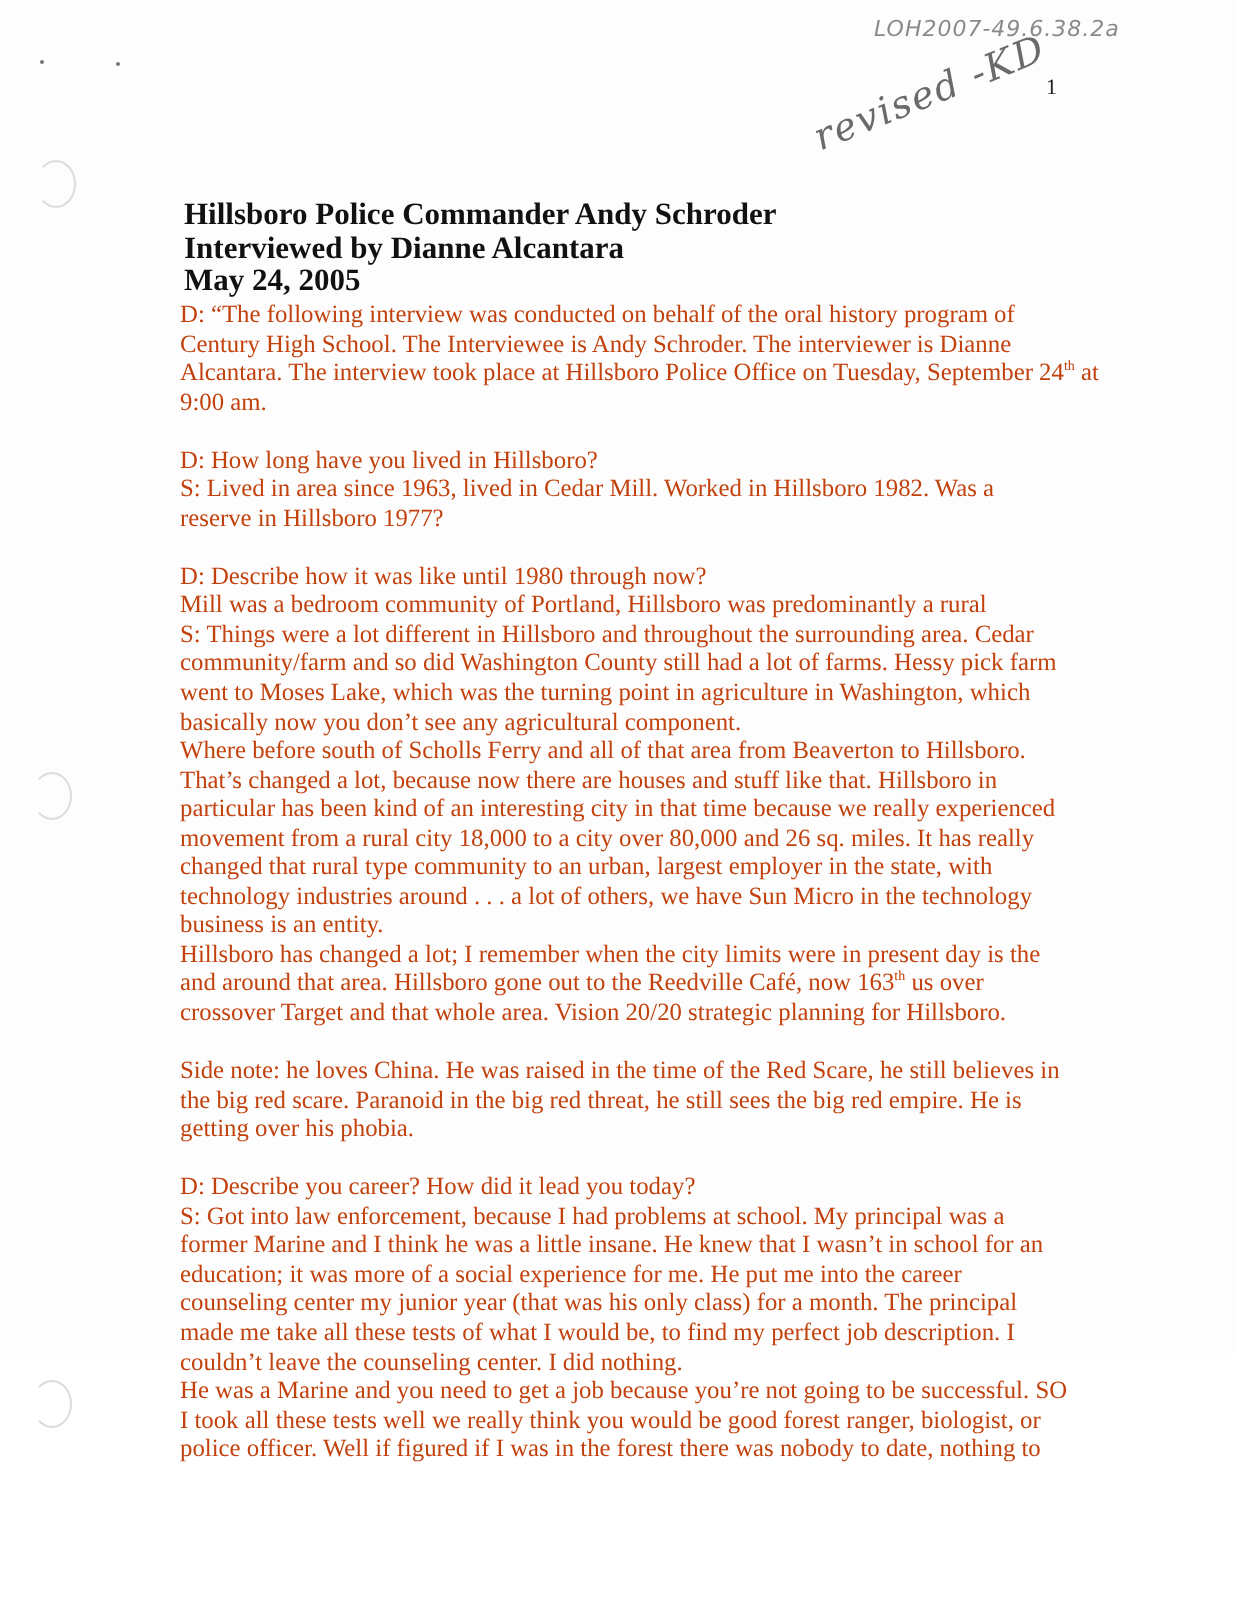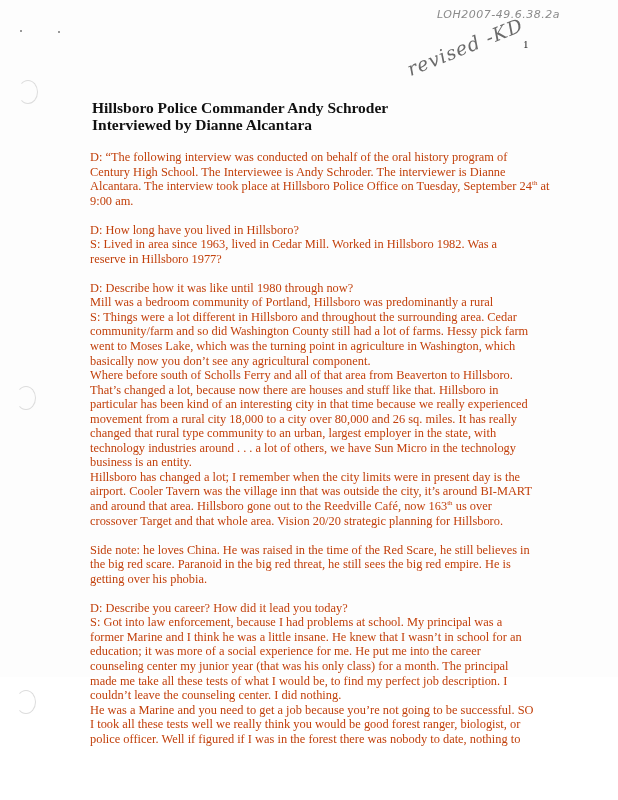--- a/index.html
+++ b/index.html
@@ -104,20 +104,21 @@
   <div class="punch" style="left:16px;top:386px;"></div>
   <div class="punch" style="left:16px;top:690px;"></div>
 
   <div class="accession">LOH2007-49.6.38.2a</div>
   <div class="revised">revised -KD</div>
   <div class="page-number">1</div>
 
   <div class="header">
     <div>Hillsboro Police Commander Andy Schroder</div>
     <div>Interviewed by Dianne Alcantara</div>
+    <div>May 24, 2005</div>
   </div>
 
   <div class="body">
     <div>
       <p>D: “The following interview was conducted on behalf of the oral history program of</p>
       <p>Century High School. The Interviewee is Andy Schroder. The interviewer is Dianne</p>
       <p><span>Alcantara. The interview took place at Hillsboro Police Office on Tuesday, September 24</span><sup>th</sup><span> at</span></p>
       <p>9:00 am.</p>
     </div>
     <div class="gap"></div>
@@ -137,21 +138,20 @@
       <p>went to Moses Lake, which was the turning point in agriculture in Washington, which</p>
       <p>basically now you don’t see any agricultural component.</p>
       <p>Where before south of Scholls Ferry and all of that area from Beaverton to Hillsboro.</p>
       <p>That’s changed a lot, because now there are houses and stuff like that. Hillsboro in</p>
       <p>particular has been kind of an interesting city in that time because we really experienced</p>
       <p>movement from a rural city 18,000 to a city over 80,000 and 26 sq. miles. It has really</p>
       <p>changed that rural type community to an urban, largest employer in the state, with</p>
       <p>technology industries around  . . . a lot of others, we have Sun Micro in the technology</p>
       <p>business is an entity.</p>
       <p>Hillsboro has changed a lot; I remember when the city limits were in present day is the</p>
-      <p>airport. Cooler Tavern was the village inn that was outside the city, it’s around BI-MART</p>
       <p><span>and around that area. Hillsboro gone out to the Reedville Café, now 163</span><sup>th</sup><span> us over</span></p>
       <p>crossover Target and that whole area. Vision 20/20 strategic planning for Hillsboro.</p>
     </div>
     <div class="gap"></div>
 
     <div>
       <p>Side note: he loves China. He was raised in the time of the Red Scare, he still believes in</p>
       <p>the big red scare. Paranoid in the big red threat, he still sees the big red empire. He is</p>
       <p>getting over his phobia.</p>
     </div>

